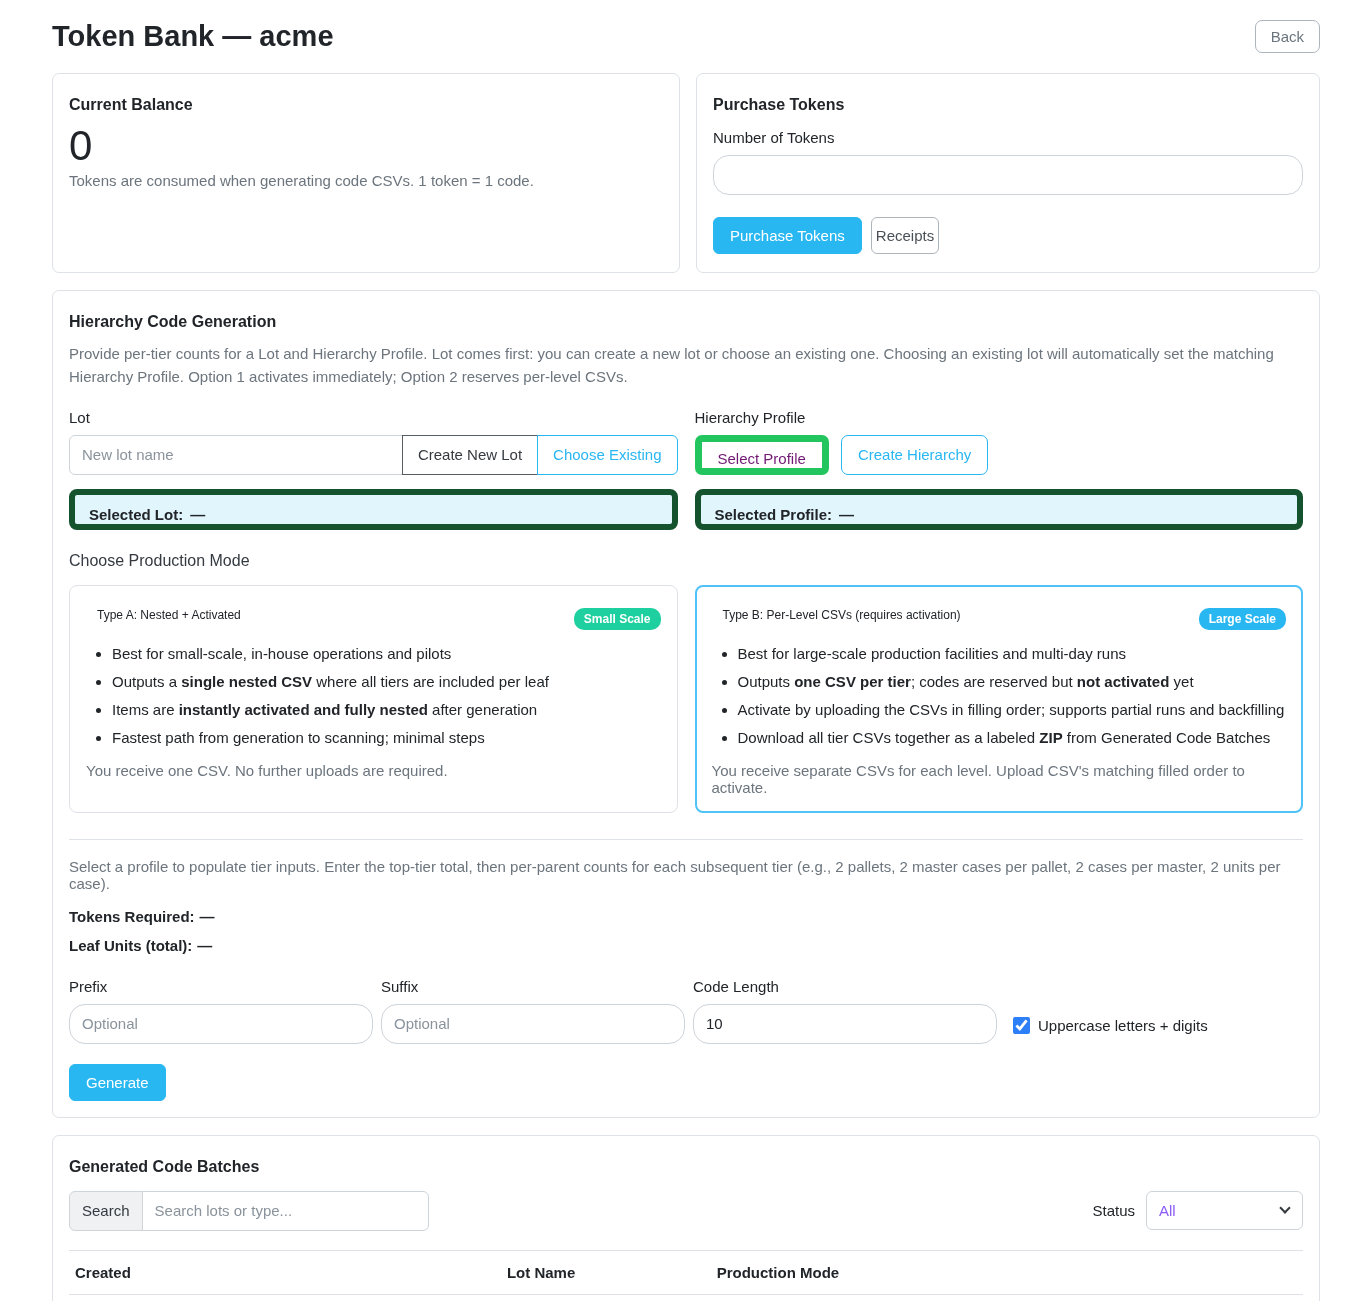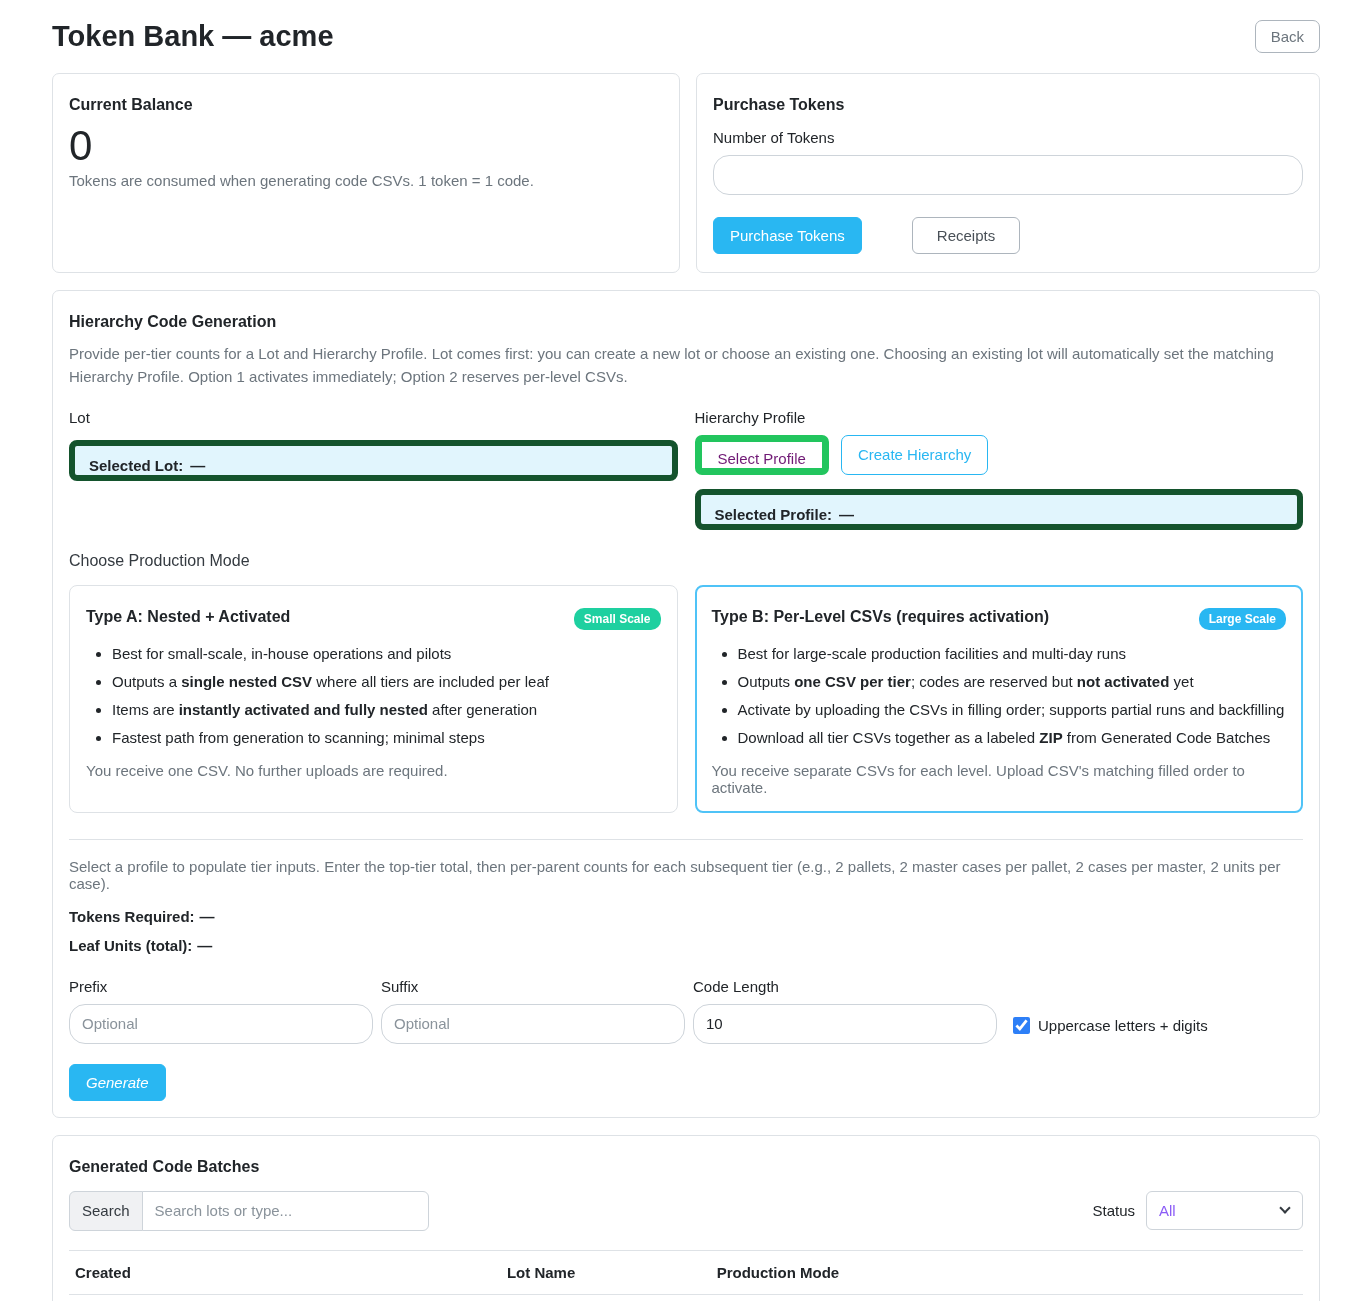--- a/index.html
+++ b/index.html
@@ -29,21 +29,21 @@
   .muted { color: #6c757d; }
 
   .field-label { margin: 15px 0 9px; }
   .text-input {
     width: 100%; height: 40px; border: 1px solid #ced4da; border-radius: 16px;
     padding: 8px 12px; font-size: 15px; font-family: inherit; color: #212529; outline: none;
   }
   .text-input::placeholder { color: #8a939b; }
   .btn-row { display: flex; gap: 9px; margin-top: 22px; }
   .btn-primary { background: #29b7f2; color: #fff; border: 1px solid #29b7f2; border-radius: 6px; padding: 9px 16px; }
-  .btn-outline-gray { color: #495057; border: 1px solid #adb5bd; border-radius: 6px; padding: 9px 24px; margin-left: 41px; }
+  .btn-outline-gray { color: #495057; border: 1px solid #adb5bd; border-radius: 6px; padding: 9px 4px; }
 
   
   .gen-card { margin-top: 17px; }
   .gen-desc { color: #6c757d; line-height: 1.55; margin: 11px 0 16px; max-width: 1236px; }
 
   .grid-2 { display: grid; grid-template-columns: 1fr 1fr; gap: 16px 17px; }
   .col-label { margin: 4px 0 9px; }
   .lot-group { display: flex; }
   .lot-group .text-input { flex: 1; border-radius: 6px 0 0 6px; }
   .btn-seg { white-space: nowrap; padding: 8px 15px; height: 40px; }
@@ -57,39 +57,39 @@
   .selected-banner {
     margin-top: 14px; background: #e1f5fd; border: 6px solid #14532d; border-radius: 8px;
     padding: 11px 14px; font-weight: 700; height: 41px;
   }
   .selected-banner .val { margin-left: 7px; }
 
   .mode-label { margin: 22px 0 15px; font-size: 16px; color: #343a40; }
   .mode-card { border: 1px solid #dee2e6; border-radius: 8px; padding: 16px; }
   .mode-card.selected { border: 2px solid #4fc3f7; padding: 15px; }
   .mode-head { display: flex; justify-content: space-between; align-items: flex-start; margin-top: 6px; }
-  .mode-title { font-weight: 700; font-size: 16px; }
+  .mode-title { font-weight: 400; font-size: 12px; margin-left: 11px; }
   .pill { color: #fff; font-weight: 700; font-size: 12px; padding: 4px 10px; border-radius: 10px; white-space: nowrap; }
   .pill-green { background: #1ed0a0; }
   .pill-blue  { background: #29b7f2; }
   .mode-bullets { margin: 13px 0 14px; padding-left: 26px; }
   .mode-bullets li { margin: 7px 0; line-height: 1.4; }
   .mode-foot { color: #6c757d; }
 
   .divider { border: none; border-top: 1px solid #dee2e6; margin: 26px 0 0; }
   .tier-note { color: #6c757d; margin: 18px 0 16px; }
   .stat-line { font-weight: 700; margin: 12px 0; }
   .stat-line .val { font-weight: 700; margin-left: 5px; }
 
   .inputs-row { display: flex; gap: 8px; margin-top: 24px; }
   .field-group { width: 304px; }
   .field-group .lbl { margin-bottom: 9px; }
   .check-group { display: flex; align-items: center; gap: 8px; margin-left: 8px; align-self: flex-end; padding-bottom: 10px; }
   .check-group input[type="checkbox"] { width: 17px; height: 17px; accent-color: #2d7ff7; margin: 0; }
-  .btn-generate { margin-top: 20px; font-style: italic; }
+  .btn-generate { margin-top: 20px; }
 
   
   .batches-card { margin-top: 17px; }
   .toolbar { display: flex; align-items: center; margin: 15px 0 19px; }
   .search-group { display: flex; width: 360px; }
   .search-addon {
     background: #f0f1f3; border: 1px solid #ced4da; border-radius: 6px 0 0 6px;
     padding: 8px 12px; color: #343a40; height: 40px; display: flex; align-items: center;
   }
   .search-group .text-input { border-radius: 0 6px 6px 0; margin-left: -1px; }
@@ -143,20 +143,25 @@
   </div>
 
   <div class="card gen-card">
     <div class="card-title">Hierarchy Code Generation</div>
     <div class="gen-desc">Provide per-tier counts for a Lot and Hierarchy Profile. Lot comes first: you can create a new lot or choose an existing one. Choosing an existing lot will automatically set the matching Hierarchy Profile. Option 1 activates immediately; Option 2 reserves per-level CSVs.</div>
 
     <div class="grid-2">
 
       <div>
         <div class="col-label">Lot</div>
+        <div class="lot-group">
+          <input class="text-input" type="text" placeholder="New lot name" style="">
+          <button class="btn btn-seg btn-create-lot">Create New Lot</button>
+          <button class="btn btn-seg btn-blue-outline btn-choose">Choose Existing</button>
+        </div>
         <div class="selected-banner">
           <span>Selected Lot:</span><span class="val">—</span>
         </div>
       </div>
 
       <div>
         <div class="col-label">Hierarchy Profile</div>
         <div class="profile-btns">
           <button class="btn btn-select-profile">Select Profile</button>
           <button class="btn btn-blue-outline btn-create-h">Create Hierarchy</button>

